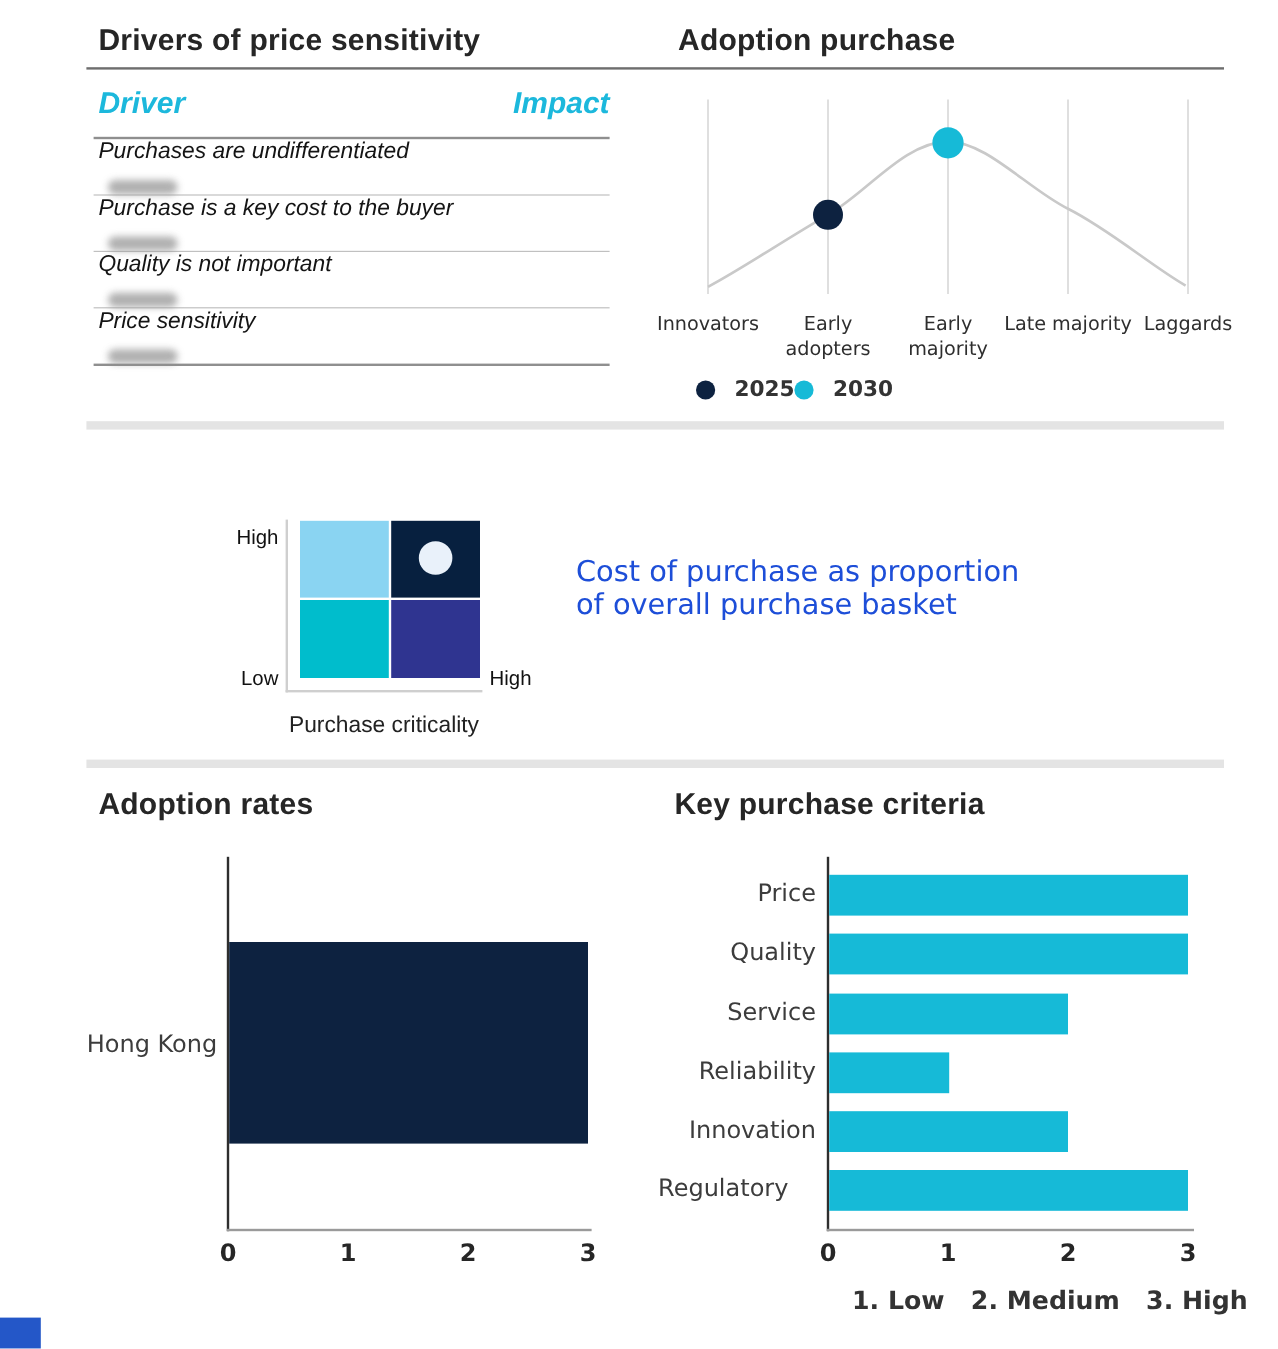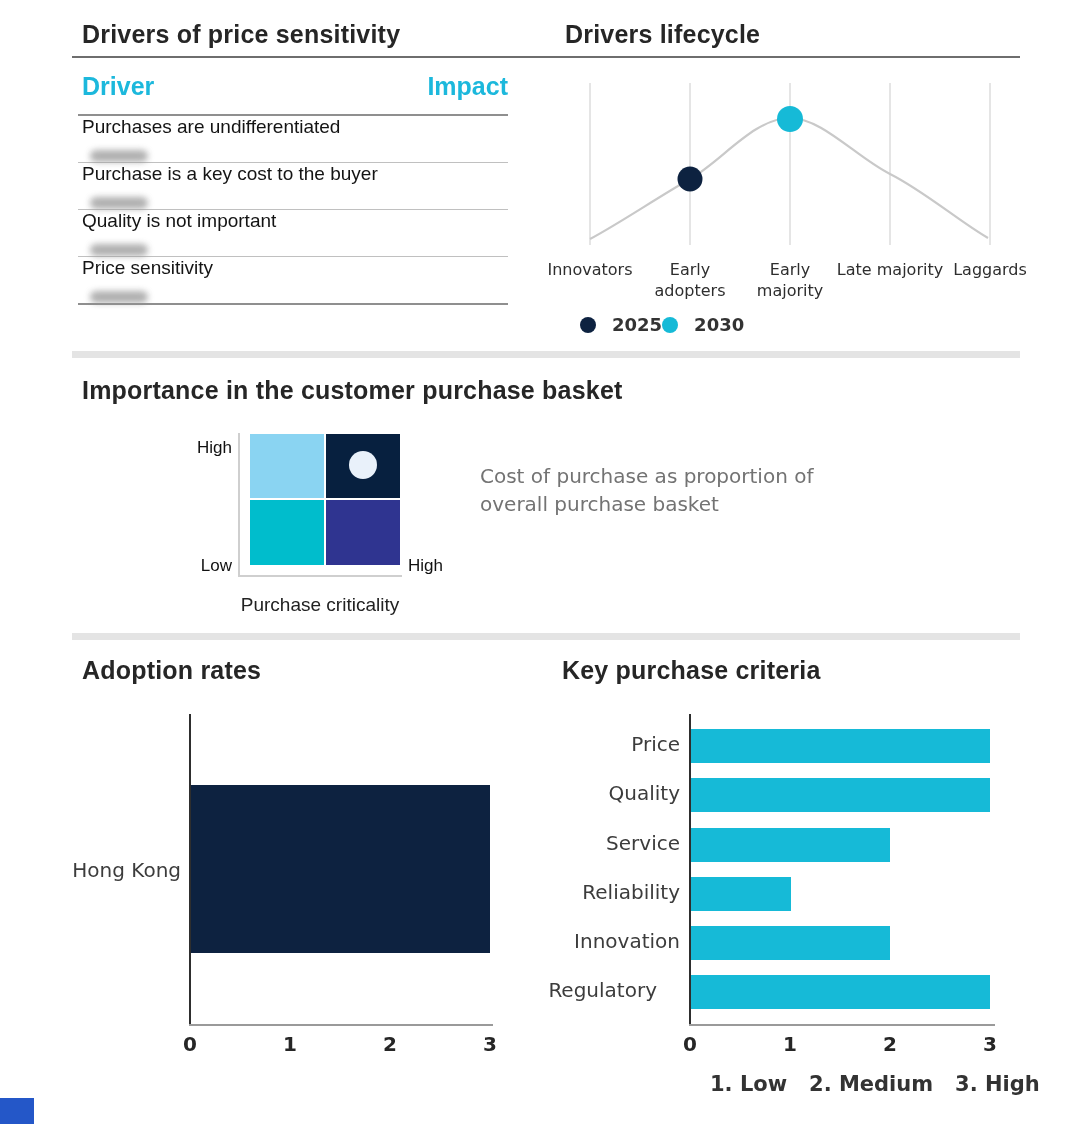--- a/index.html
+++ b/index.html
@@ -11,21 +11,21 @@
 
   
   .panel-title{
     font-family:"Liberation Sans",sans-serif;font-weight:bold;font-size:25px;
     color:#262626;letter-spacing:.2px;white-space:nowrap;text-align:right;
   }
   .title-rule{background:#6e6e6e;height:2px;}
   .section-sep{background:#e4e4e4;height:7px;}
 
   
-  .tbl{left:78px;top:72px;width:430px;}
+  .tbl{left:78px;top:72px;width:430px;font-style:italic;}
   .tbl-head{display:flex;justify-content:space-between;align-items:flex-start;
     height:42px;border-bottom:2px solid #8f8f8f;padding:0 0 0 4px;}
   .tbl-head span{font-size:25px;font-weight:bold;color:#1cb8dc;}
   .tbl-row{display:flex;justify-content:space-between;
     height:46px;border-bottom:1px solid #c0c0c0;padding-left:4px;flex-direction:column;}
   .tbl-row:last-child{border-bottom:2px solid #8f8f8f;}
   .tbl-row .driver{font-size:19px;color:#141414;white-space:nowrap;}
   .impact-cell{width:100px;display:flex;justify-content:flex-end;padding-right:34px;box-sizing:border-box;}
   .redact{width:58px;height:12px;border-radius:6px;background:#8f8f8f;filter:blur(3px);opacity:.7;}
 
@@ -40,40 +40,40 @@
 
   
   .mx-grid{left:250px;top:434px;width:150px;height:131px;display:grid;
     grid-template-columns:74px 74px;grid-template-rows:64px 65px;gap:2px;background:#ffffff;}
   .mx-axis-y{left:238px;top:433px;width:2px;height:144px;background:#cfcfcf;}
   .mx-axis-x{left:238px;top:575px;width:164px;height:2px;background:#cfcfcf;}
   .mx-lbl{font-weight:normal;font-size:17px;color:#111;}
   .mx-dot{left:349px;top:451px;width:28px;height:28px;border-radius:50%;}
   .mx-xlabel{left:230px;top:594px;width:180px;text-align:center;font-size:19px;color:#222;}
   .mx-desc{left:480px;top:462px;width:400px;font-family:"DejaVu Sans",sans-serif;
-    font-size:20px;line-height:28px;color:#737373;}
+    font-size:24px;line-height:28px;color:#1d4ed8;}
 
   
   .yaxis{width:2px;background:#2e2e2e;}
   .xaxis{height:2px;background:#9a9a9a;}
   .tick{position:absolute;width:44px;text-align:center;font-family:"DejaVu Sans",sans-serif;
     font-weight:bold;font-size:20px;color:#262626;}
   .cat-label{font-family:"DejaVu Sans",sans-serif;font-size:20px;color:#3c3c3c;
     text-align:right;white-space:nowrap;}
   .bar{position:absolute;left:0;}
   .footnote{font-family:"DejaVu Sans",sans-serif;font-weight:bold;font-size:21px;
     color:#333;white-space:pre;}
 </style>
 </head>
 <body>
 
 <div id="canvas">
 
   <div class="abs panel-title" style="left:82px;top:20px;">Drivers of price sensitivity</div>
-  <div class="abs panel-title" style="left:565px;top:20px;">Drivers lifecycle</div>
+  <div class="abs panel-title" style="left:565px;top:20px;">Adoption purchase</div>
   <div class="abs title-rule" style="left:72px;top:56px;width:948px;"></div>
 
   <div class="abs tbl">
     <div class="tbl-head">
       <span>Driver</span>
       <span>Impact</span>
     </div>
     <div class="tbl-row">
       <span class="driver">Purchases are undifferentiated</span>
       <span class="impact-cell">
@@ -127,21 +127,20 @@
       <span class="lbl">2025</span>
     </div>
     <div class="item">
       <span class="dot" style="background:#16bad7;"></span>
       <span class="lbl">2030</span>
     </div>
   </div>
 
   <div class="abs section-sep" style="left:72px;top:351px;width:948px;"></div>
 
-  <div class="abs panel-title" style="left:82px;top:376px;">Importance in the customer purchase basket</div>
 
   <div class="abs mx-axis-y"></div>
   <div class="abs mx-axis-x"></div>
 
   <div class="abs mx-grid">
     <div style="background:#8ad4f2;"></div>
     <div style="background:#07203f;"></div>
     <div style="background:#00bdcc;"></div>
     <div style="background:#2f3490;"></div>
   </div>

